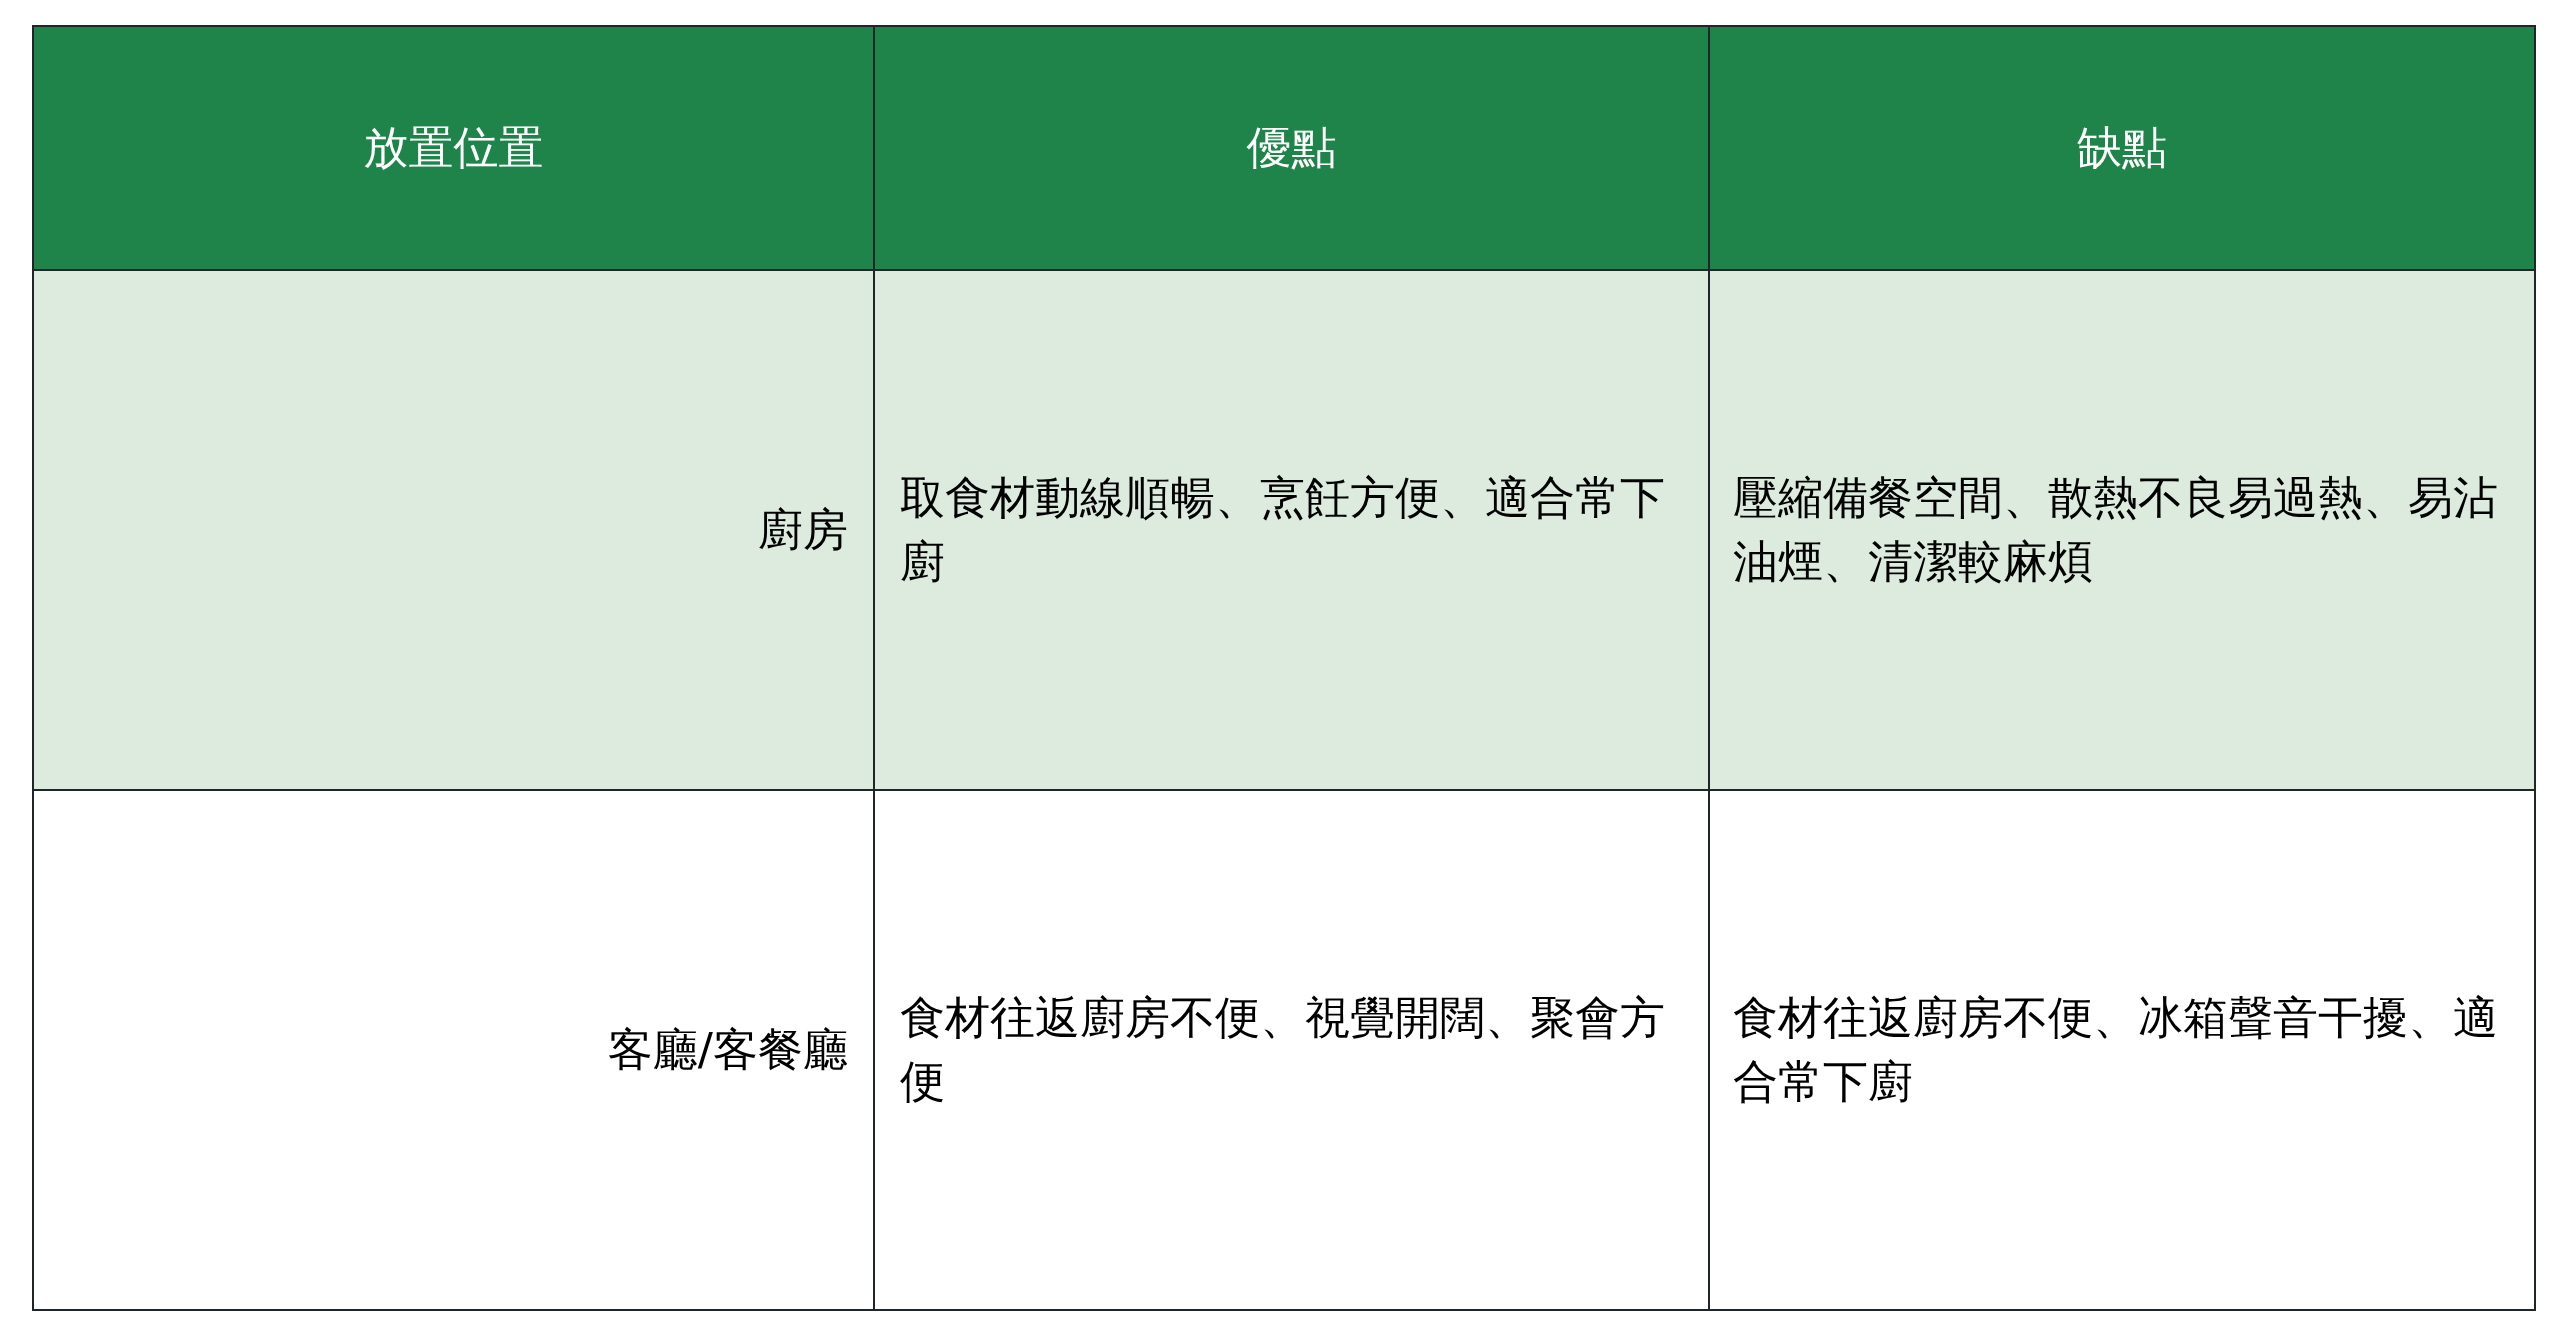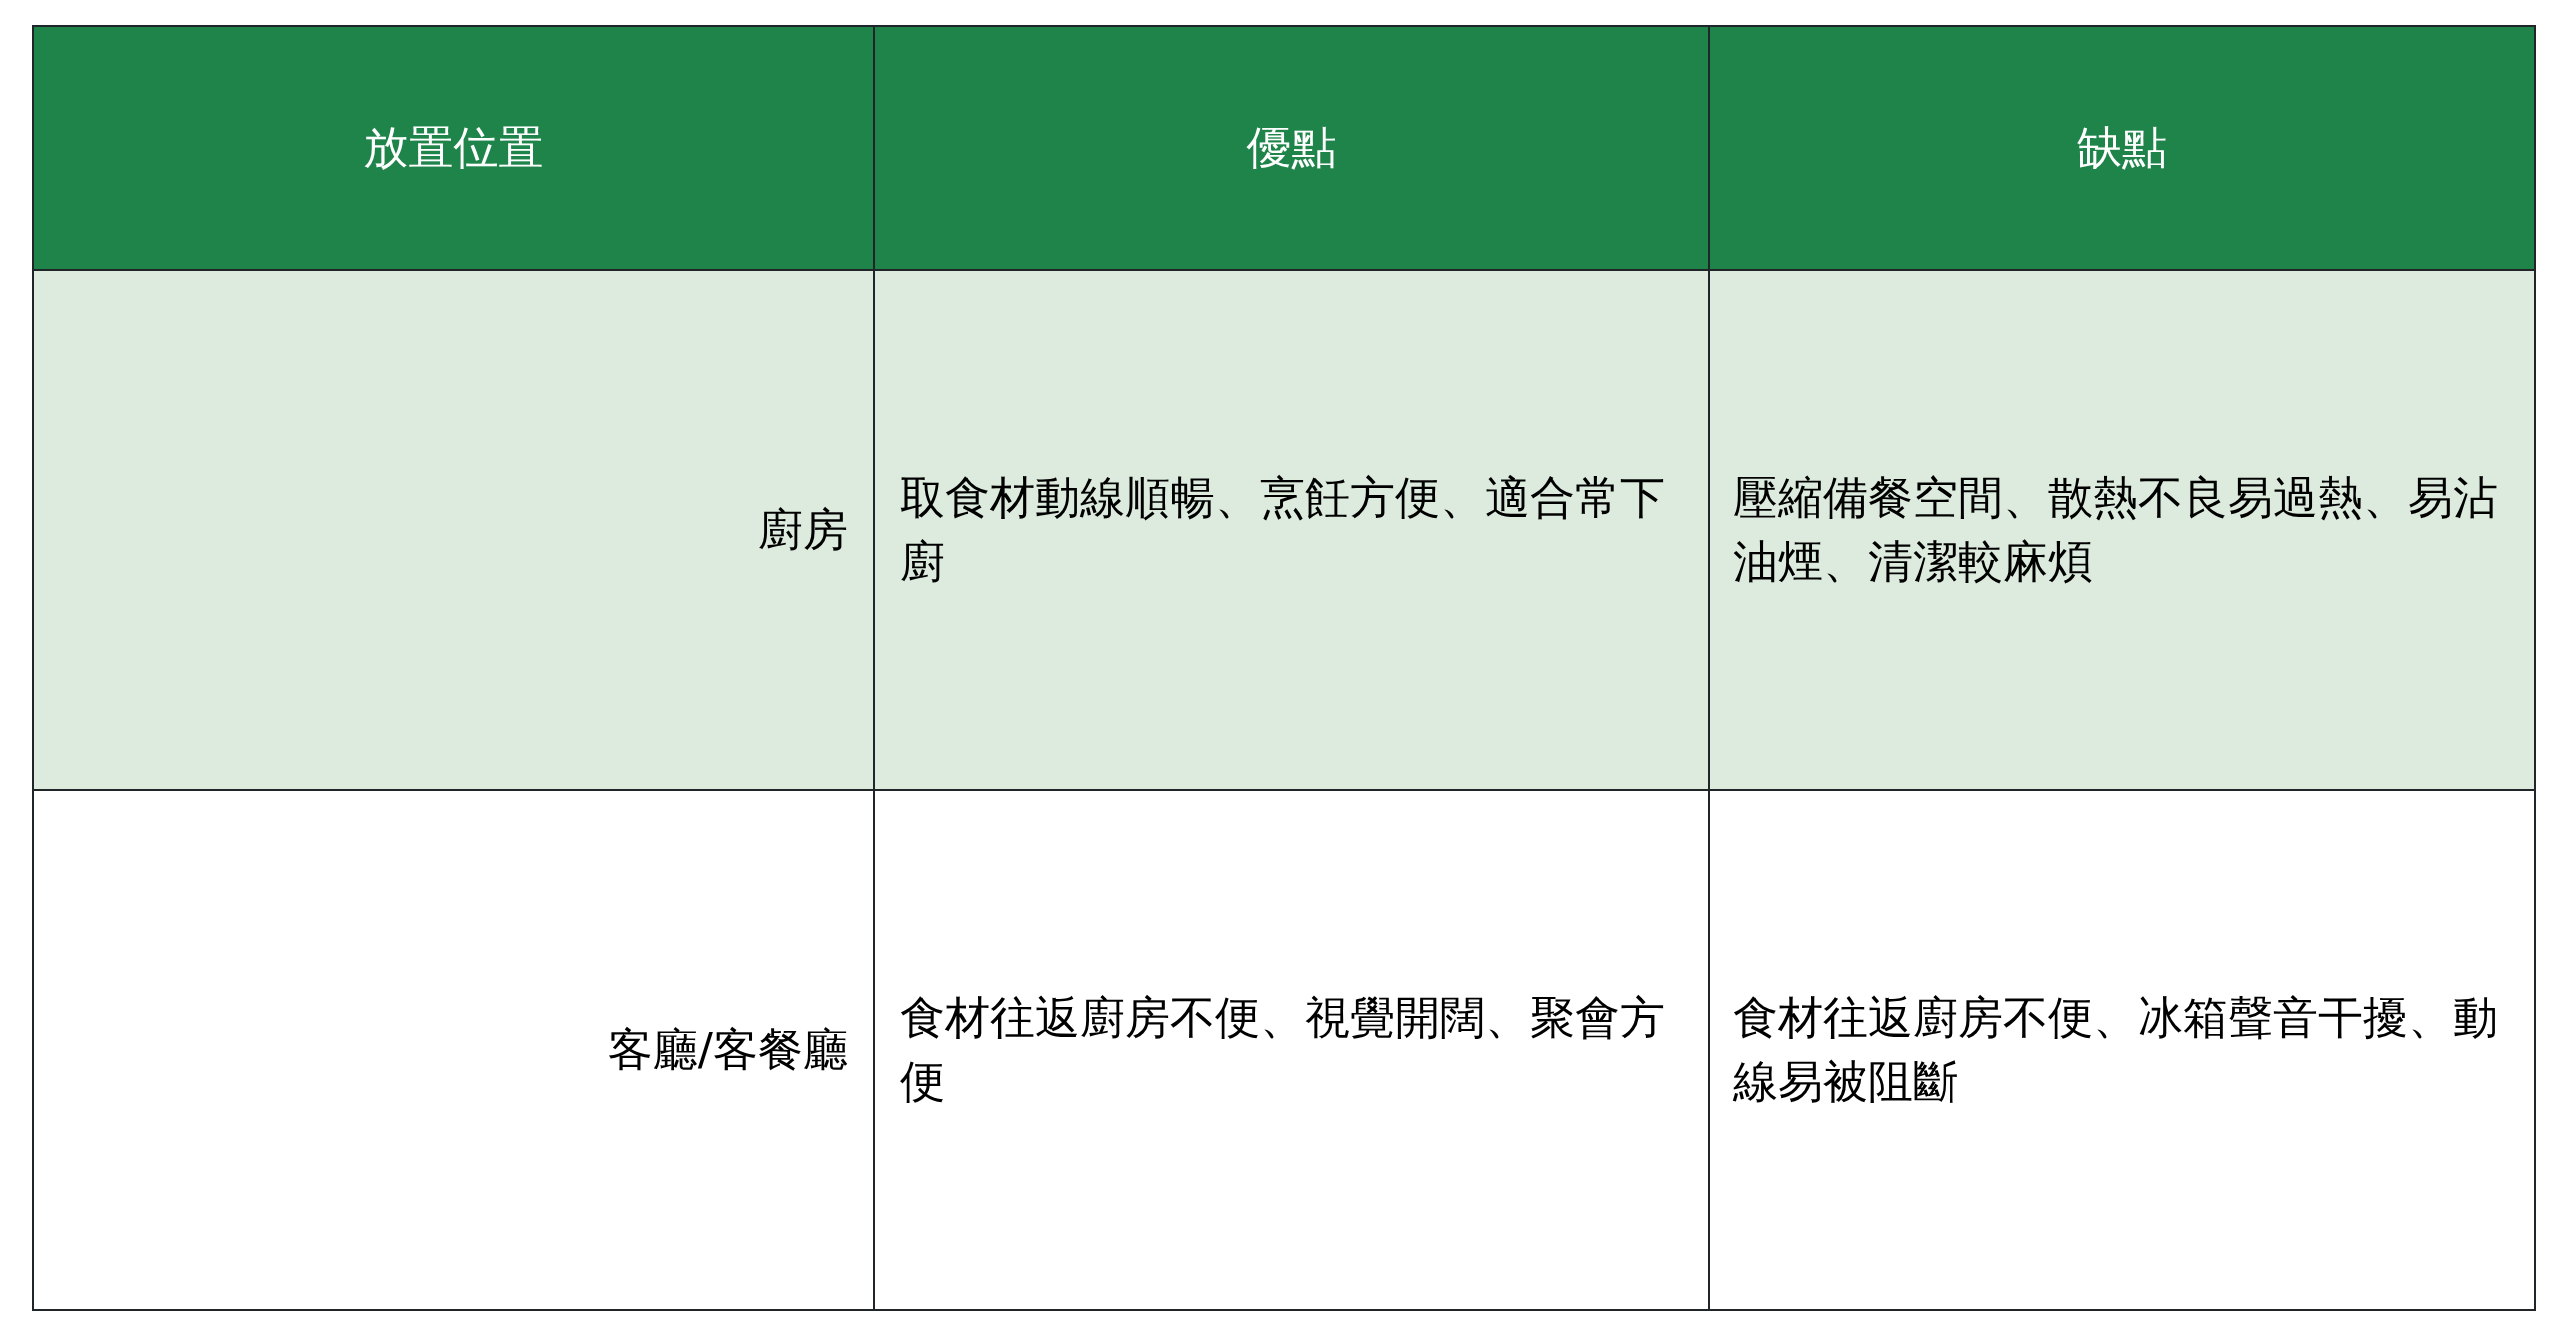--- a/index.html
+++ b/index.html
@@ -93,18 +93,18 @@
     </thead>
     <tbody>
       <tr class="shaded">
         <td class="loc">廚房</td>
         <td class="pros">取食材動線順暢、烹飪方便、適合常下廚</td>
         <td class="cons">壓縮備餐空間、散熱不良易過熱、易沾油煙、清潔較麻煩</td>
       </tr>
       <tr class="plain">
         <td class="loc">客廳/客餐廳</td>
         <td class="pros">食材往返廚房不便、視覺開闊、聚會方便</td>
-        <td class="cons">食材往返廚房不便、冰箱聲音干擾、動線易被阻斷</td>
+        <td class="cons">食材往返廚房不便、冰箱聲音干擾、適合常下廚</td>
       </tr>
     </tbody>
   </table>
 </div>
 
 
 </body></html>

